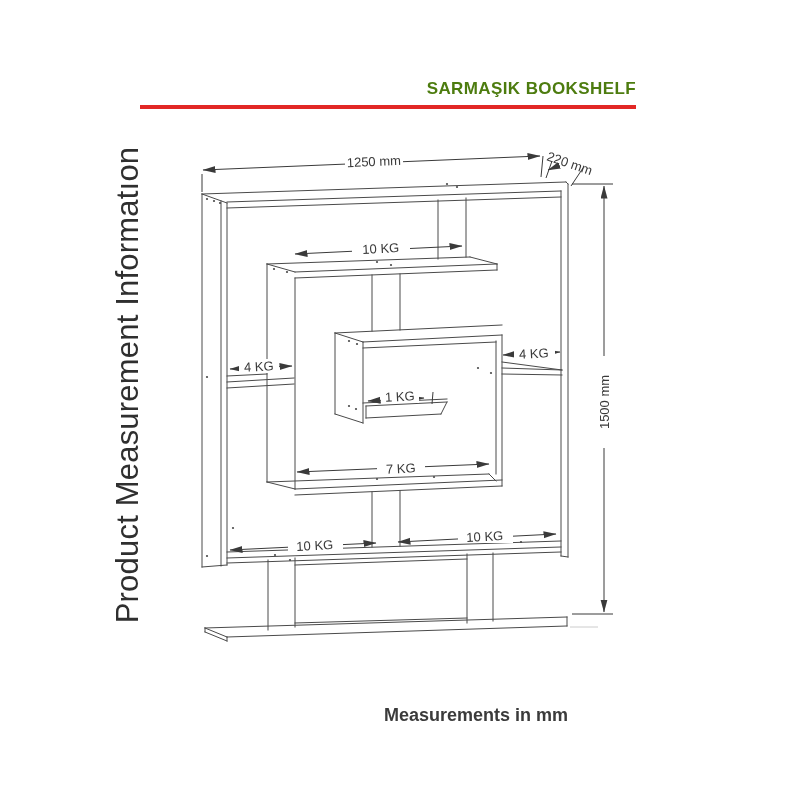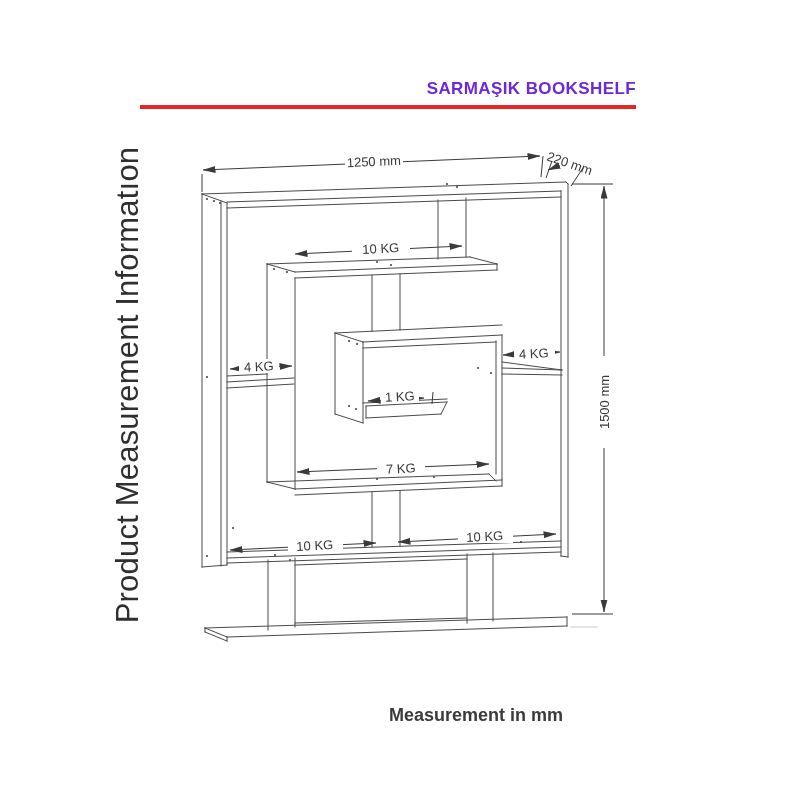--- a/index.html
+++ b/index.html
@@ -2,21 +2,21 @@
 <html><head>
 <meta charset="utf-8">
 <style>
   html,body{margin:0;padding:0;}
   body{
     width:800px;height:800px;position:relative;background:#ffffff;
     font-family:"Liberation Sans",sans-serif;overflow:hidden;
   }
   .title{
     position:absolute;top:79px;right:164px;
-    font-size:17px;font-weight:bold;color:#6d28d9;letter-spacing:.4px;white-space:nowrap;
+    font-size:17px;font-weight:bold;color:#4d7c0f;letter-spacing:.4px;white-space:nowrap;
   }
   .rule{
     position:absolute;left:140px;top:105px;width:496px;height:4px;background:#e22725;
   }
   .side-label{
     position:absolute;left:128px;top:385px;
     transform:translate(-50%,-50%) rotate(-90deg);
     white-space:nowrap;font-size:31px;color:#2f2f2f;letter-spacing:.2px;
   }
   .footer{
@@ -166,13 +166,13 @@
     <text class="dimtxt" text-anchor="middle" transform="translate(315,550) rotate(-3)">10 KG</text>
   </g>
 
   <g>
     <path class="dim" d="M398,542 L556,534" marker-start="url(#arw)" marker-end="url(#arw)"></path>
     <rect class="mask" x="458" y="529" width="55" height="14"></rect>
     <text class="dimtxt" text-anchor="middle" transform="translate(485,541) rotate(-3)">10 KG</text>
   </g>
 </svg>
 
-<div class="footer">Measurement in mm</div>
+<div class="footer">Measurements in mm</div>
 
 </body></html>

